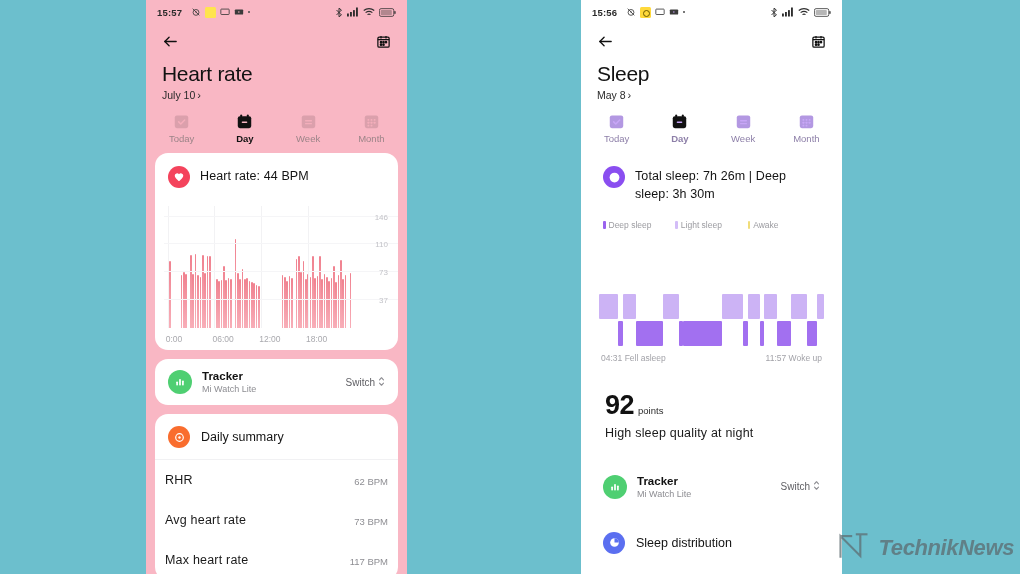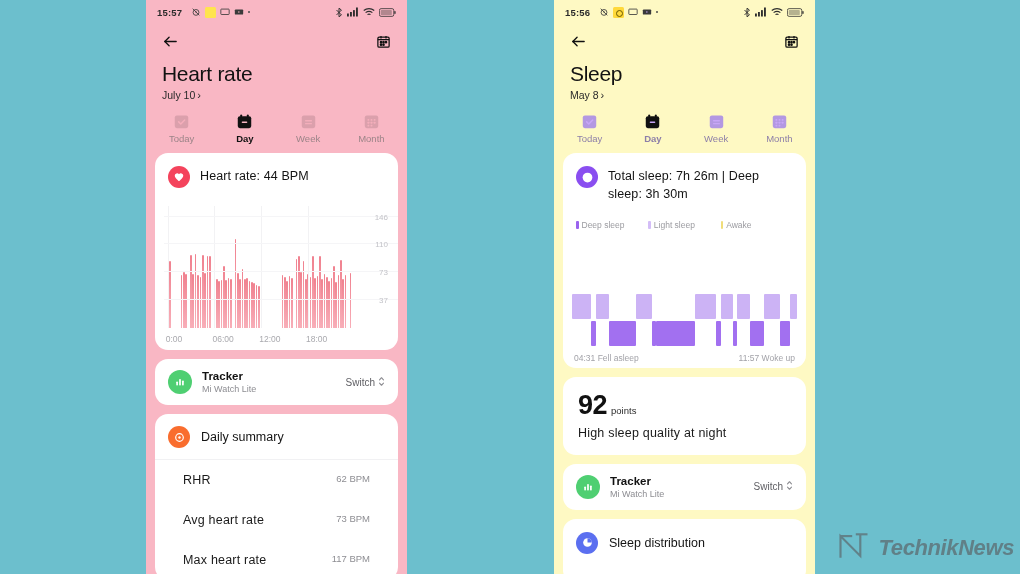--- a/index.html
+++ b/index.html
@@ -15,21 +15,21 @@
 
   
   .phone {
     position: absolute;
     top: 0;
     width: 261px;
     height: 574px;
     overflow: hidden;
   }
   #phone-left  { left: 146px; background: #f9b7c4; }
-  #phone-right { left: 554px; background: #fef9c3; }
+  #phone-right { left: 581px; background: #ffffff; }
 
   
   .statusbar {
     height: 24px;
     display: flex;
     align-items: center;
     padding: 0 11px;
     font-size: 9.5px;
     color: #2b2b2b;
     letter-spacing: .2px;
@@ -208,22 +208,22 @@
   .updown { font-size: 9px; line-height: 1; color: #8b8b90; }
 
   
   .summary-head {
     display: flex; align-items: center; gap: 11px;
     padding: 12px 13px 11px 13px;
     border-bottom: 1px solid #f1f1f3;
   }
   .summary-title { font-size: 12.5px; color: #141414; }
   .sum-row {
-    display: flex; align-items: flex-start;
-    padding: 13px 28px;
+    display: flex; align-items: flex-end;
+    padding: 13px 10px;
     justify-content: space-between;
   }
   .sum-label { font-size: 12.5px; color: #1a1a1a; letter-spacing: .2px; }
   .sum-val { font-size: 9.5px; color: #8e8e93; }
 
   
   .sleep-legend {
     display: flex;
     padding: 4px 13px 0 13px;
     font-size: 8.5px;

